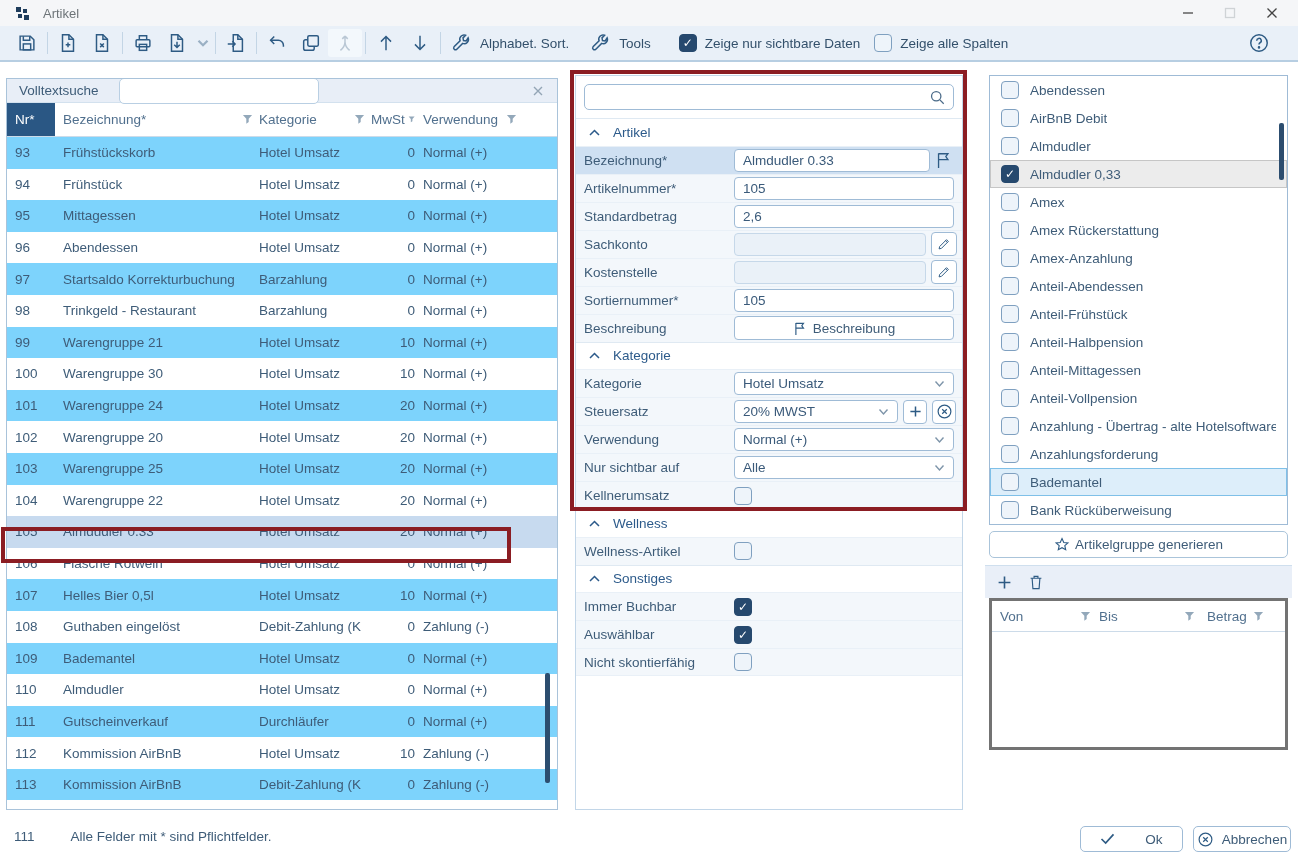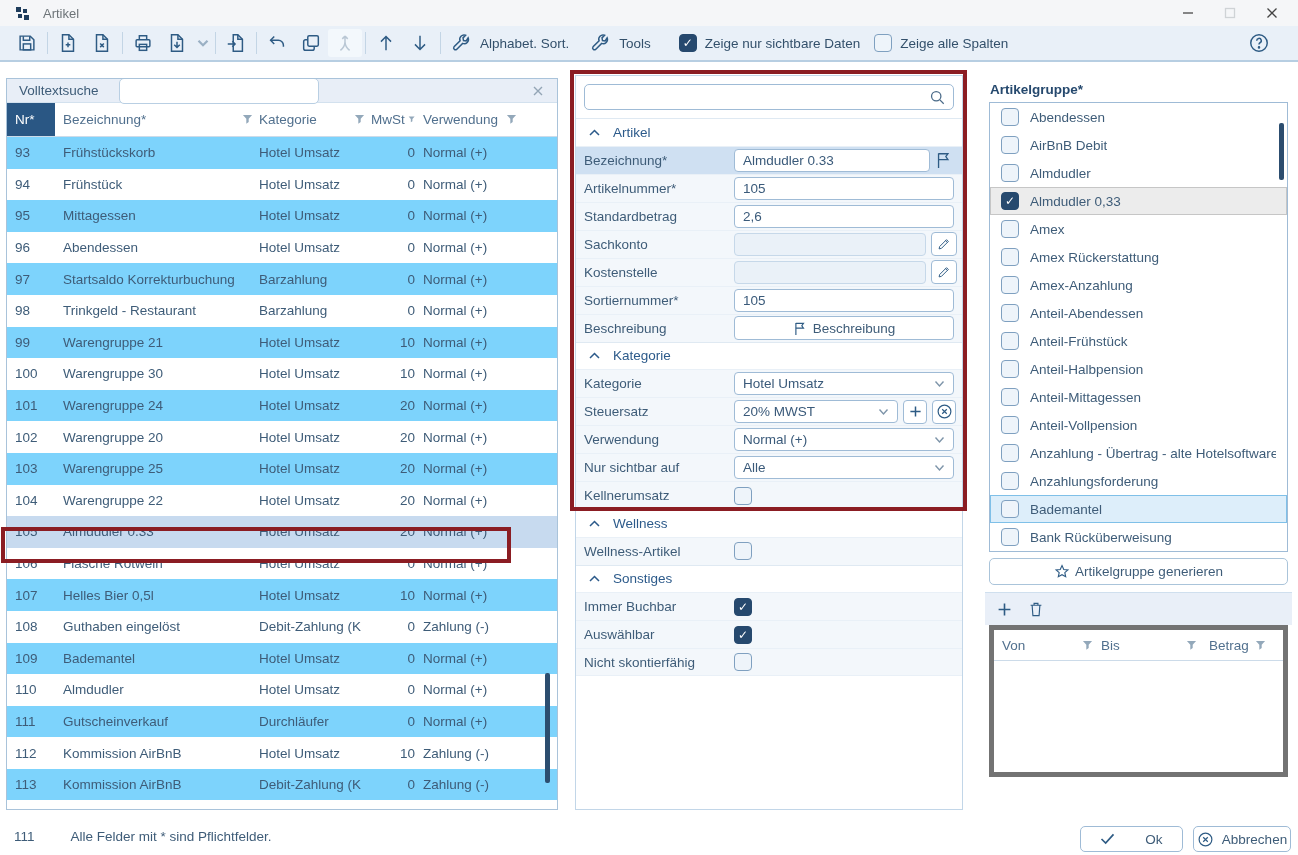--- a/index.html
+++ b/index.html
@@ -103,21 +103,21 @@
   .glist { position:relative; margin:0 4px; height:450px; border:1px solid #9fbbd6; background:#fff;
            overflow:hidden; }
   .gitem { height:28px; display:flex; align-items:center; gap:11px; padding:0 10px; border:1px solid transparent; }
   .gitem.selected { background:#ececec; border-color:#c6c6c6; }
   .gitem.focused { background:#ddeefa; border-color:#7fc0e8; }
   .glabel { white-space:nowrap; overflow:hidden; color:#3e5c78; }
   .rbtn { margin:6px 4px 0 4px; height:27px; border:1px solid #aac4da; border-radius:5px; background:#fff;
           display:flex; align-items:center; justify-content:center; gap:5px; color:#3e5c78; }
   .rtool { margin-top:7px; border-top:1px solid #cfdfee; background:#e9eff8; height:33px; display:flex;
            align-items:center; gap:16px; padding:0 12px; }
-  .range-table { margin:0 4px; border:5px solid #737373; background:#fff; height:152px; }
+  .range-table { margin:0 4px; border:3px solid #737373; background:#fff; height:152px; }
   .range-head { height:31px; display:flex; align-items:center; border-bottom:1px solid #ccdbe9; color:#51708e; }
   .rh { display:flex; align-items:center; gap:4px; }
   .rh1 { width:103px; padding-left:8px; justify-content:space-between; padding-right:4px; }
   .rh2 { width:104px; padding-left:4px; justify-content:space-between; padding-right:4px; }
   .rh3 { flex:1; padding-left:8px; gap:6px; }
 
   
   .statusbar { position:absolute; left:0; top:818px; width:1298px; height:37px; background:#fff;
                display:flex; align-items:center; }
   .st-count { margin-left:14px; }
@@ -659,21 +659,20 @@
     </div>
     <div class="frow" style="border-bottom:1px solid #e9f0f7">
       <span class="flabel">Nicht skontierfähig</span>
       <span class="fctrl">
           <span class="cb"></span>
         </span>
     </div>
   </div>
 
   <div class="panel-right">
-    <div class="rtitle">Artikelgruppe*</div>
     <div class="glist">
         <div class="gitem">
           <span class="cb"></span>
           <span class="glabel">Abendessen</span>
         </div>
         <div class="gitem">
           <span class="cb"></span>
           <span class="glabel">AirBnB Debit</span>
         </div>
         <div class="gitem">

